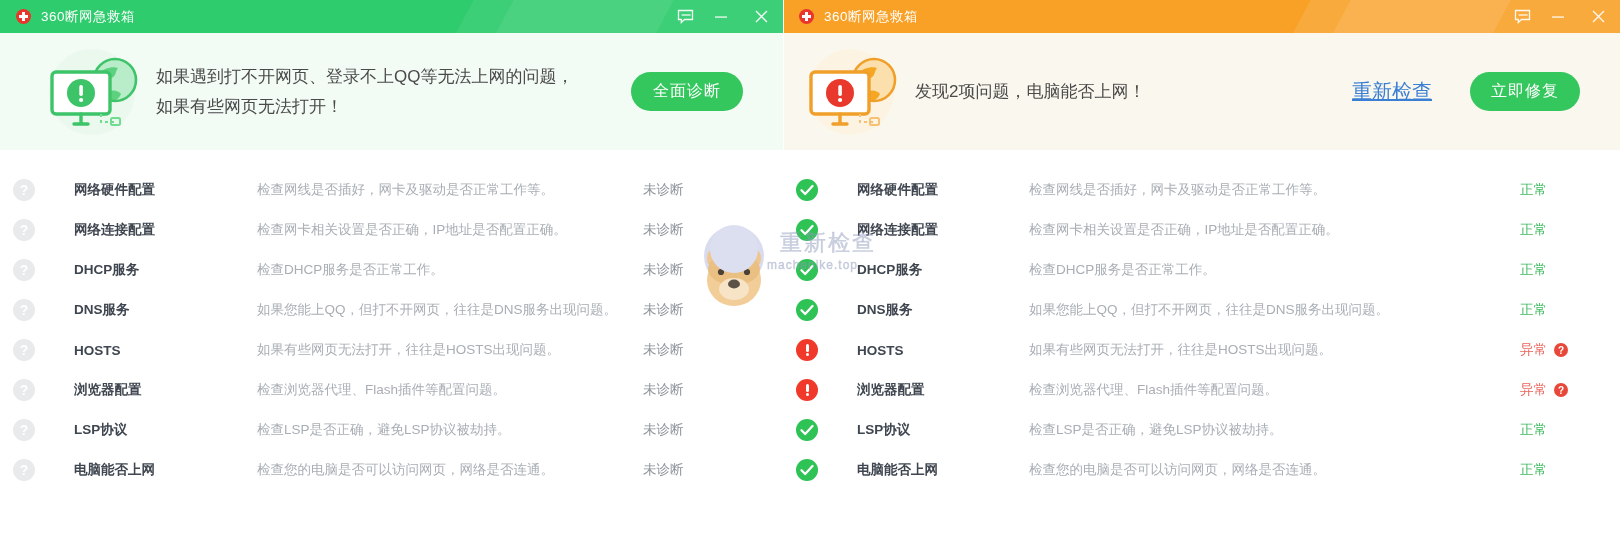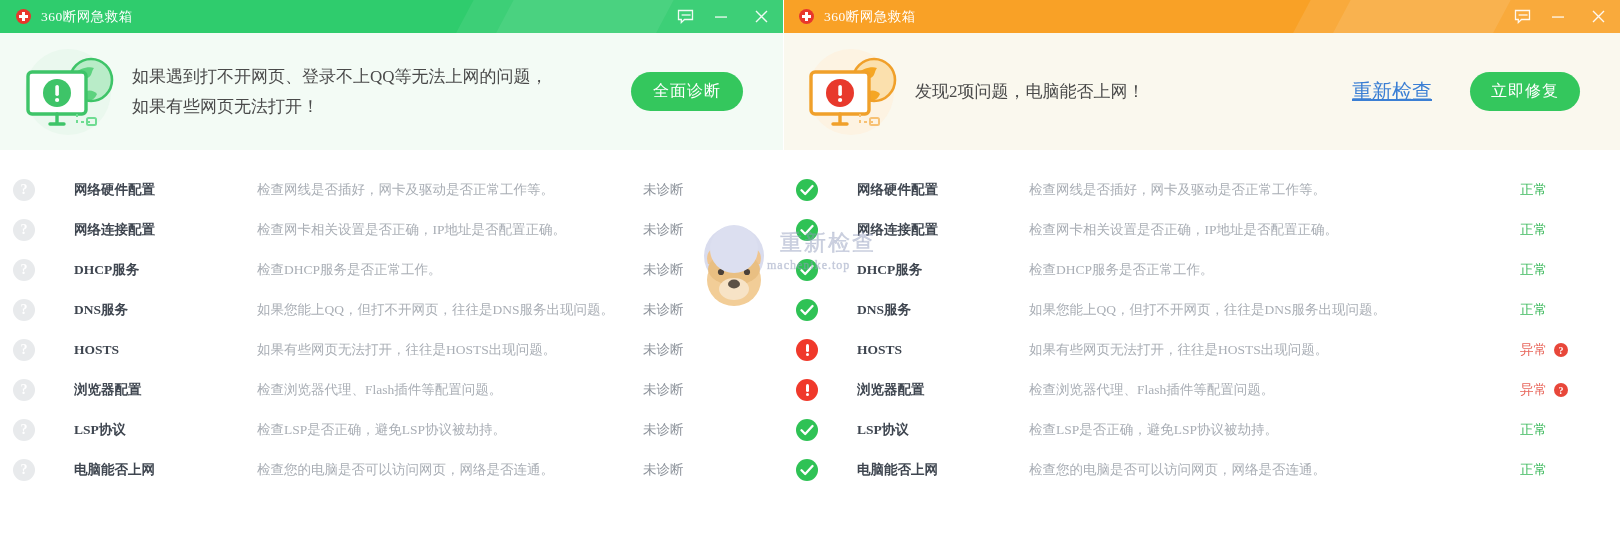--- a/index.html
+++ b/index.html
@@ -7,21 +7,20 @@
     width: 1620px; height: 535px;
     overflow: hidden;
     background: #ffffff;
     font-family: "Liberation Sans", "DejaVu Sans", sans-serif;
   }
   .stage {
     position: relative;
     width: 1620px; height: 535px;
     display: flex;
     background: #4c1d95;
-    font-family: Liberation Serif, serif;
   }
 
   
   .window {
     position: relative;
     height: 535px;
     background: #ffffff;
     overflow: hidden;
   }
   .window.left  { width: 783px; }
@@ -87,21 +86,21 @@
   .win-btn svg { display: block; }
   .win-btn.close { width: 44px; }
 
   
   .hero {
     height: 117px;
     display: flex;
     align-items: center;
     position: relative;
   }
-  .hero.green  { background: #f3fbf5; }
+  .hero.green  { background: #f3fbf5; padding-left: 24px; }
   .hero.orange { background: #faf8ee; }
 
   .hero-art { width: 132px; flex: none; display:flex; justify-content:center; }
   .hero-art svg { display: block; }
 
   .hero-text {
     font-size: 17px;
     line-height: 30px;
     color: #4a4a4a;
     white-space: nowrap;

